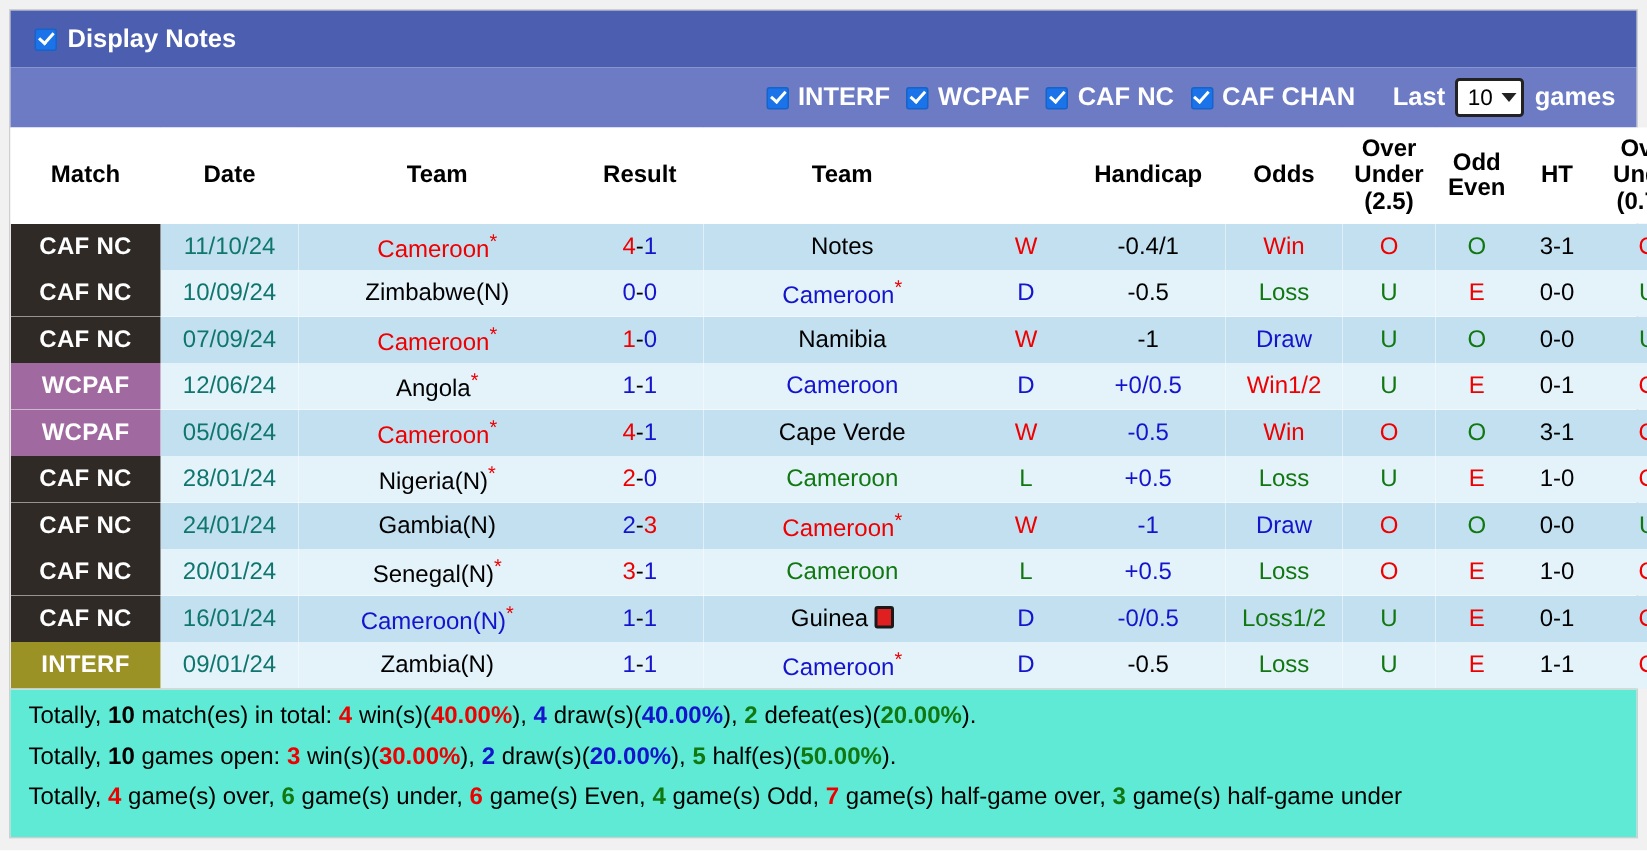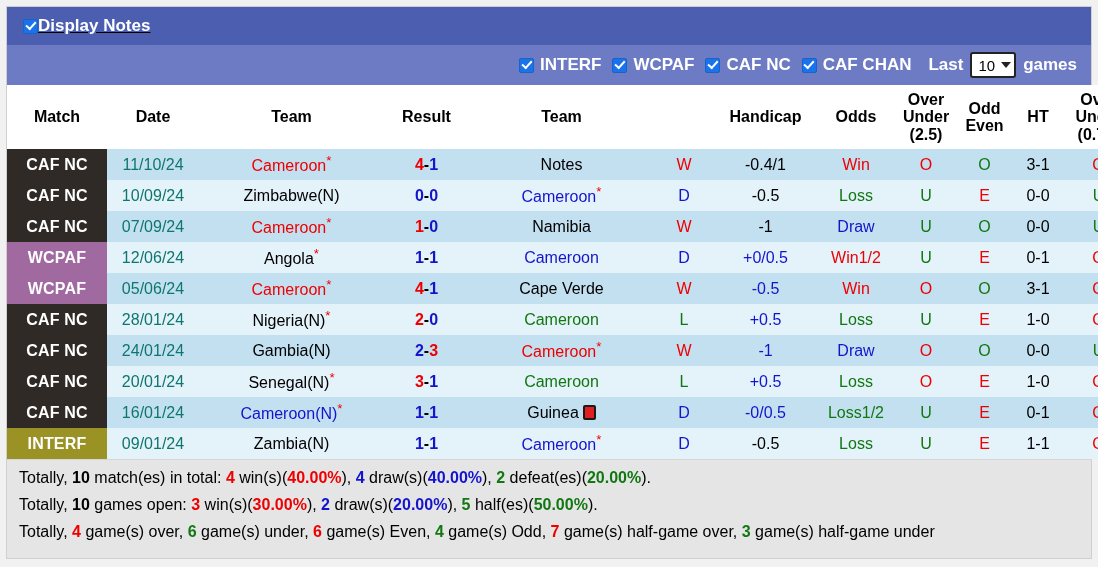--- a/index.html
+++ b/index.html
@@ -35,21 +35,21 @@
     justify-content: space-between;
     padding: 0 14px 0 16px;
   }
   .title-text {
     color: #ffffff;
     font-size: 17px;
     font-weight: bold;
     letter-spacing: .2px;
   }
   .notes-wrap {
-    display: flex; align-items: center;  text-decoration: underline;
+    display: flex; align-items: center; gap: 7px;
   }
   .notes-label {
     color: #ffffff; font-size: 17px; font-weight: bold;
   }
 
   
   .cb {
     width: 15px; height: 15px;
     background: #1a73e8;
     border: 1px solid #1763c8;
@@ -78,21 +78,21 @@
     gap: 11px;
   }
   .filter-item {
     display: flex; align-items: center; gap: 6px;
   }
   .filter-item .lbl {
     color: #ffffff; font-size: 17px; font-weight: bold;
   }
   .last-wrap {
     display: flex; align-items: center; gap: 7px;
-    margin-left: 6px;
+    margin-left: 14px;
   }
   .last-wrap .lbl { color: #ffffff; font-size: 17px; font-weight: bold; }
   .sel {
     background: #ffffff;
     border: 2px solid #222;
     border-radius: 3px;
     font-family: "Liberation Sans", sans-serif;
     font-size: 15px;
     padding: 1px 3px 1px 6px;
     height: 26px;
@@ -156,21 +156,21 @@
     font-weight: bold;
     font-size: 16px;
     letter-spacing: .2px;
   }
   td.badge.cafnc  { background: #2f2a26 !important; }
   td.badge.wcpaf  { background: #a06aa0 !important; }
   td.badge.interf { background: #9b9226 !important; }
 
   td.date { color: #0f766e; }
   td.team { }
-  td.result { font-weight: bold; }
+  td.result { font-weight: normal; }
   td.wdl { font-weight: normal; }
   td.hcap { }
   td.odds { }
   td.ou, td.oe, td.ht { }
 
   .red   { color: #ee0000; }
   .blue  { color: #1414cc; }
   .green { color: #117711; }
   .black { color: #000000; }
   .star  { color: #ee0000; }
@@ -180,21 +180,21 @@
     width: 13px; height: 15px;
     background: #e02020;
     border: 2px solid #1a1a1a;
     border-radius: 2px;
     vertical-align: -2px;
     margin-left: 4px;
   }
 
   
   .summary {
-    background: #e5e5e5;
+    background: #5eead4;
     padding: 8px 12px 6px 12px;
     border-top: 1px solid #d6d6d6;
   }
   .summary p {
     margin: 0 0 7px 0;
     font-size: 16px;
     color: #000;
     line-height: 1.25;
     white-space: nowrap;
   }

